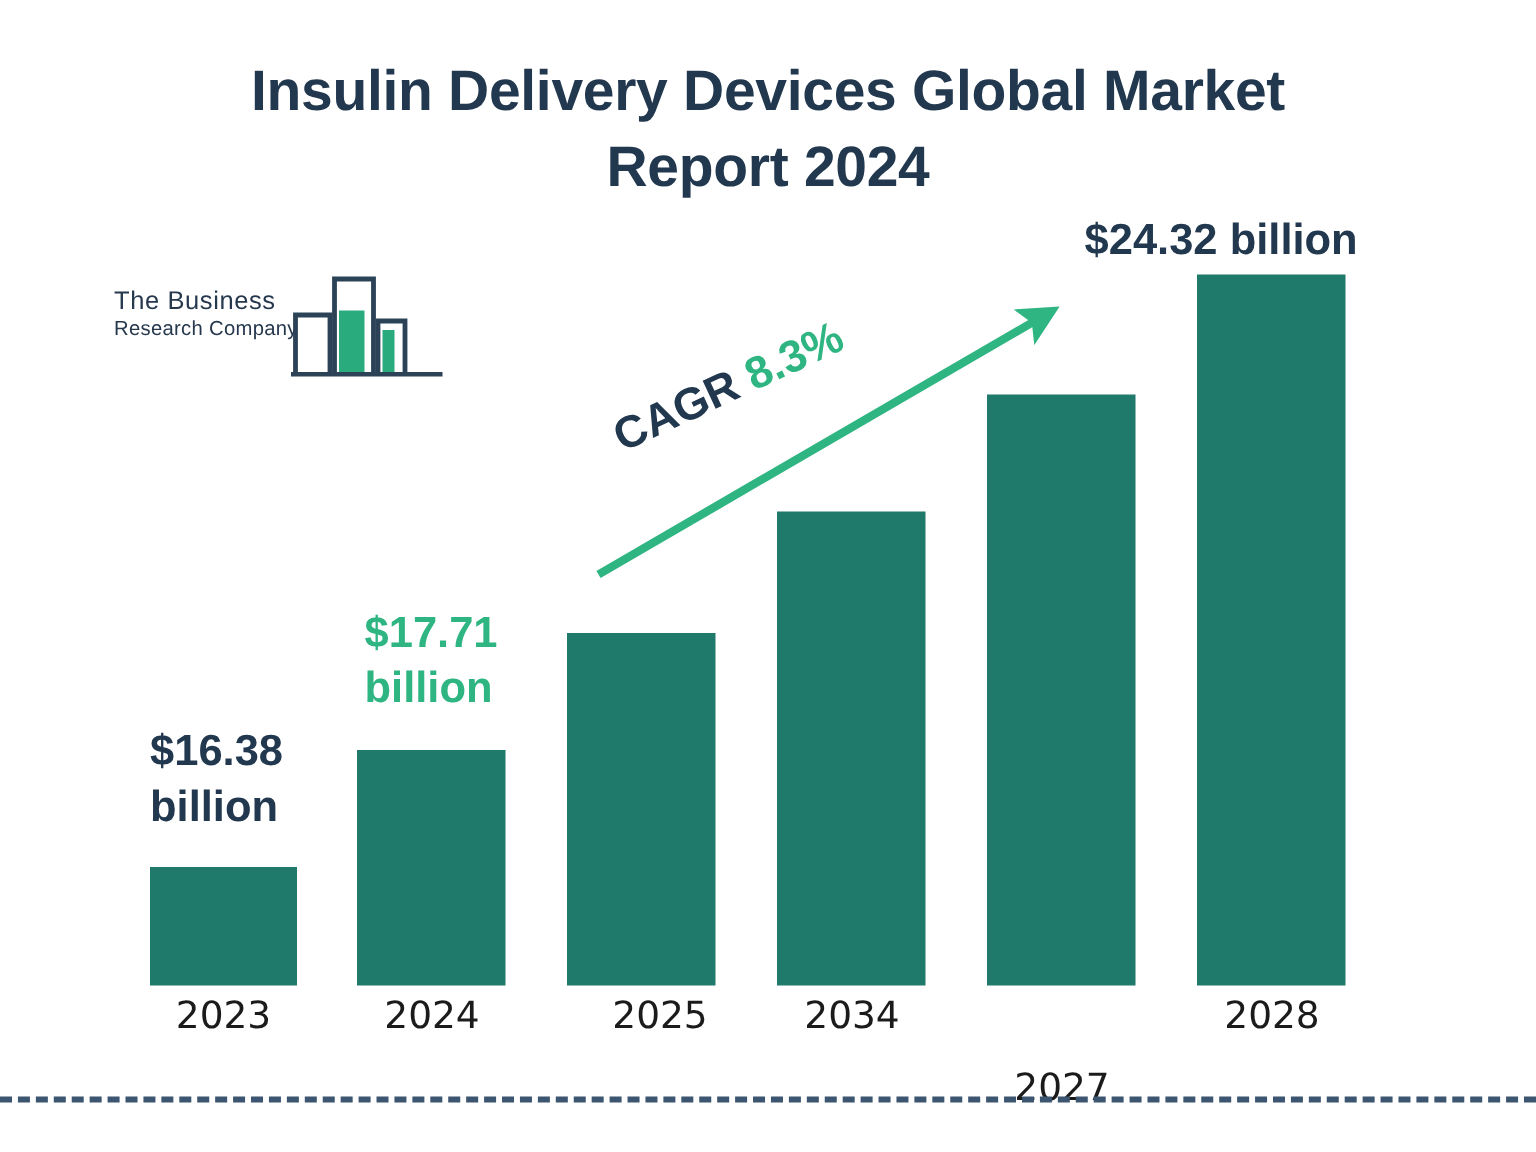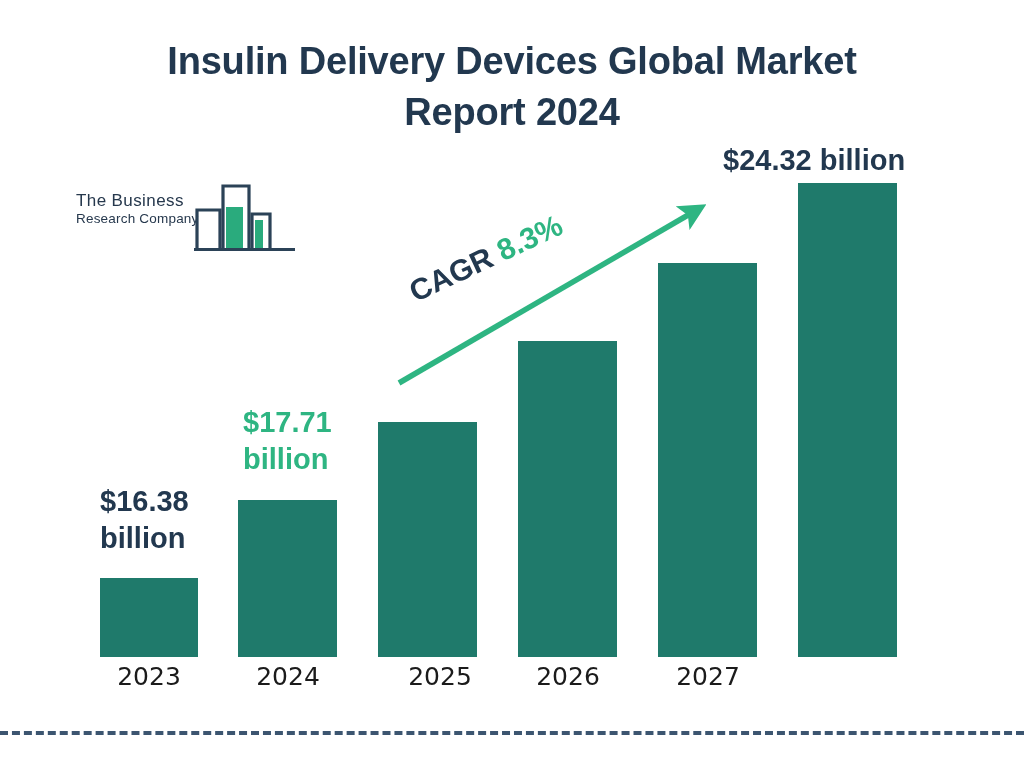--- a/index.html
+++ b/index.html
@@ -181,22 +181,23 @@
     <div class="bar" style="left:100px; top:578px; width:98px; height:79px;"></div>
     <div class="bar" style="left:238px; top:500px; width:99px; height:157px;"></div>
     <div class="bar" style="left:378px; top:422px; width:99px; height:235px;"></div>
     <div class="bar" style="left:518px; top:341px; width:99px; height:316px;"></div>
     <div class="bar" style="left:658px; top:263px; width:99px; height:394px;"></div>
     <div class="bar" style="left:798px; top:183px; width:99px; height:474px;"></div>
 
     <div class="tick-label" style="left:79px;">2023</div>
     <div class="tick-label" style="left:218px;">2024</div>
     <div class="tick-label" style="left:370px;">2025</div>
-    <div class="tick-label" style="left:498px;">2026</div>
-    <div class="tick-label" style="left:638px;">2027</div>
+    <div class="tick-label" style="left:498px;">2034</div>
+    <div class="tick-label" style="left:638px;margin-top:48px;">2027</div>
+    <div class="tick-label" style="left:778px;">2028</div>
 
     <svg style="position:absolute; left:0; top:0;" width="1024" height="768">
       <defs>
         <marker id="arrowhead" markerWidth="5" markerHeight="5" refX="2.6" refY="2.5" orient="auto">
           <path d="M0,0 L5,2.5 L0,5 L1.1,2.5 Z" fill="#2eb582"></path>
         </marker>
       </defs>
       <line x1="399" y1="383" x2="695" y2="211" stroke="#2eb582" stroke-width="5.5" marker-end="url(#arrowhead)"></line>
     </svg>
 

